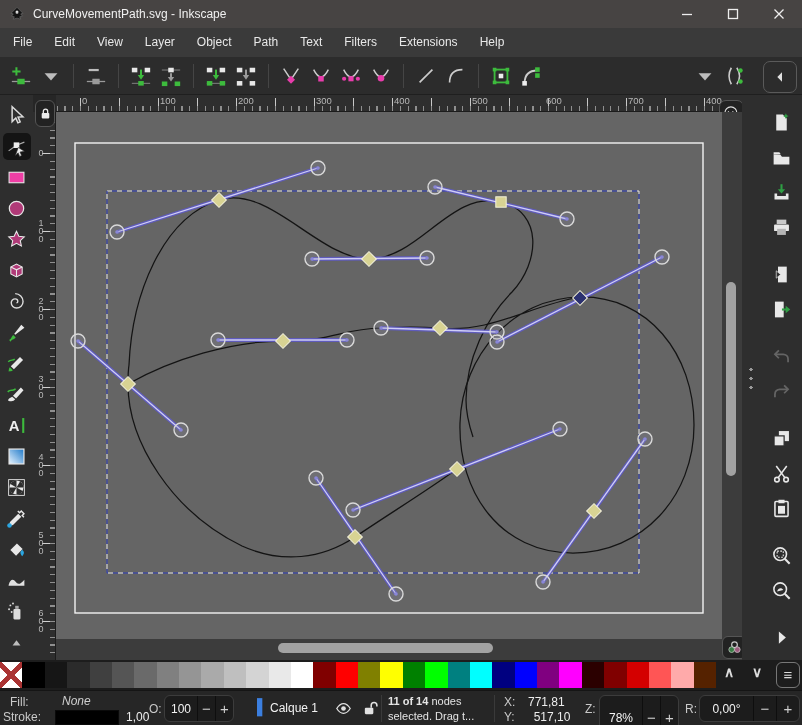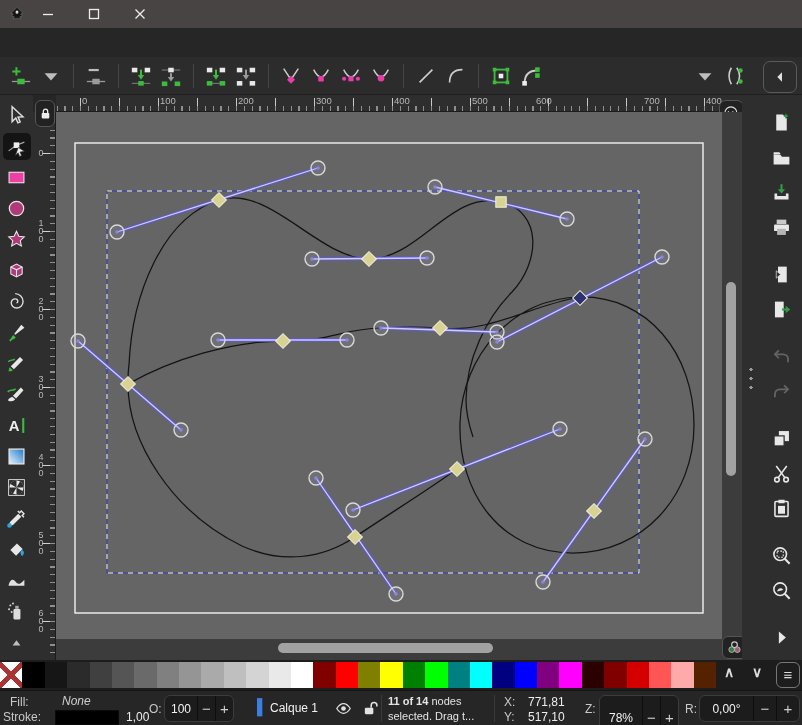--- a/index.html
+++ b/index.html
@@ -102,37 +102,50 @@
 </head>
 <body>
 
 <div id="app">
 
   <div id="titlebar">
     <svg class="logo" viewBox="0 0 24 24">
       <path d="M12 2l9 9-3.4.9 2.6 3.4-4.2.9 1.8 3.6-5.8-1.6-5.8 1.6 1.8-3.6-4.2-.9 2.6-3.4L3 11z" fill="#141414" stroke="#6a6a6a" stroke-width="1"></path>
       <path d="M9 9.5l3-3 3 3-2 .4 1 1.6-2-.4-2 .4 1-1.6z" fill="#e8e8e8"></path>
     </svg>
+    <span class="title">CurveMovementPath.svg - Inkscape</span>
     <span class="winbtn">
       <svg viewBox="0 0 12 12">
           <path d="M1 6.5h10" stroke="#eee" stroke-width="1.3"></path>
         </svg>
     </span>
     <span class="winbtn">
       <svg viewBox="0 0 12 12">
           <rect x="1.5" y="1.5" width="9" height="9" fill="none" stroke="#eee" stroke-width="1.3"></rect>
         </svg>
     </span>
     <span class="winbtn">
       <svg viewBox="0 0 12 12">
           <path d="M1.5 1.5l9 9M10.5 1.5l-9 9" stroke="#eee" stroke-width="1.3"></path>
         </svg>
     </span>
   </div>
 
+  <div id="menubar">
+      <span class="menu-item">File</span>
+      <span class="menu-item">Edit</span>
+      <span class="menu-item">View</span>
+      <span class="menu-item">Layer</span>
+      <span class="menu-item">Object</span>
+      <span class="menu-item">Path</span>
+      <span class="menu-item">Text</span>
+      <span class="menu-item">Filters</span>
+      <span class="menu-item">Extensions</span>
+      <span class="menu-item">Help</span>
+    </div>
 
   <div id="toolbar">
       <div class="tb-btn">
         <svg viewBox="0 0 24 24">
           <path d="M7 2.5v9M2.5 7h9" stroke="#3dbb3d" stroke-width="2.2"></path>
           <path d="M2 18h20" stroke="#9a9a9a" stroke-width="1.4"></path>
           <rect x="8" y="15" width="8" height="6" fill="#3dbb3d"></rect>
         </svg>
       </div>
       <div class="tb-btn">
@@ -388,22 +401,22 @@
       </div>
     </div>
 
   <div id="hruler">
       <span class="hruler-num" style="left: 26px;">0</span>
       <span class="hruler-num" style="left: 104px;">100</span>
       <span class="hruler-num" style="left: 182px;">200</span>
       <span class="hruler-num" style="left: 260px;">300</span>
       <span class="hruler-num" style="left: 338px;">400</span>
       <span class="hruler-num" style="left: 416px;">500</span>
-      <span class="hruler-num" style="left: 480px;">600</span>
-      <span class="hruler-num" style="left: 572px; padding-left: 16px;">700</span>
+      <span class="hruler-num" style="left: 490px;">600</span>
+      <span class="hruler-num" style="left: 572px;">700</span>
       <span class="hruler-num" style="left: 650px;">400</span>
     </div>
   <div id="vruler">
       <span class="vruler-num" style="top: 37px;">0</span>
       <span class="vruler-num" style="top: 107px;">1<br>0<br>0</span>
       <span class="vruler-num" style="top: 185px;">2<br>0<br>0</span>
       <span class="vruler-num" style="top: 263px;">3<br>0<br>0</span>
       <span class="vruler-num" style="top: 341px;">4<br>0<br>0</span>
       <span class="vruler-num" style="top: 419px;">5<br>0<br>0</span>
       <span class="vruler-num" style="top: 497px;">6<br>0<br>0</span>
@@ -689,21 +702,21 @@
     </span>
 
     <span class="sb-sep" style="left:381px; top:4px; height:27px"></span>
     <span class="sb sb-msg" style="left:388px; top:3px"><b>11 of 14</b><span> nodes</span></span>
     <span class="sb sb-msg" style="left:388px; top:18px">selected. Drag t...</span>
 
     <span class="sb sb-sep" style="left:494px; top:4px; height:27px"></span>
     <span class="sb sb-label" style="left:504px; top:4px">X:</span>
     <span class="sb" style="left:528px; top:4px; width:48px; text-align:left; color:#eee">771,81</span>
     <span class="sb sb-label" style="left:504px; top:19px">Y:</span>
-    <span class="sb" style="left:528px; top:19px; width:48px; text-align:left; color:#eee">517,10</span>
+    <span class="sb" style="left:528px; top:19px; width:48px; text-align:center; color:#eee">517,10</span>
 
     <span class="sb sb-label" style="left:585px; top:11px">Z:</span>
     <div class="spinner" style="left:599px; top:4px; width:80px; height:45px">
       <span class="val" style="width:42px">78%</span>
       <span class="btn" style="width:18px">−</span>
       <span class="btn" style="width:18px">+</span>
     </div>
 
     <span class="sb sb-label" style="left:685px; top:11px">R:</span>
     <div class="spinner" style="left:699px; top:4px; width:101px; height:27px">

